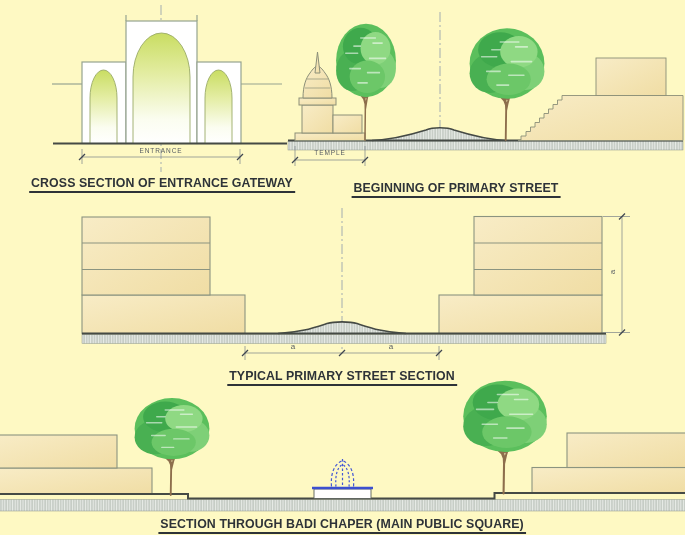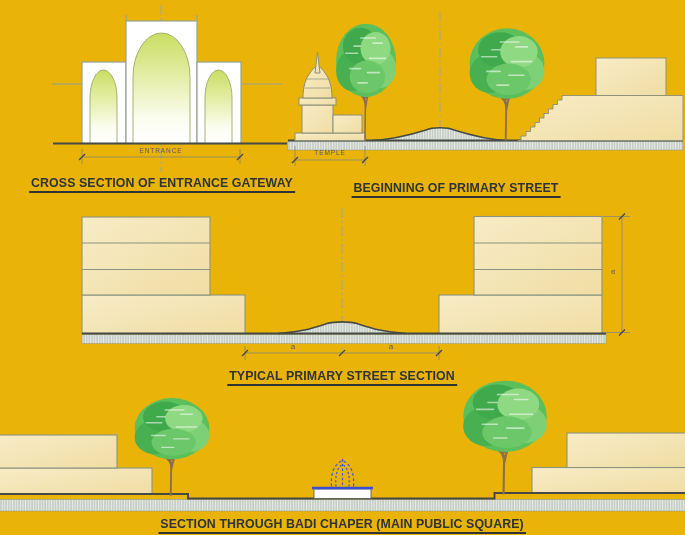--- a/index.html
+++ b/index.html
@@ -1,17 +1,17 @@
 <!DOCTYPE html>
 <html><head>
 <meta charset="utf-8">
 <style>
   html,body{margin:0;padding:0;background:#ffffff;}
   .canvas{
-    position:relative;width:685px;height:535px;background:#eab308;
+    position:relative;width:685px;height:535px;background:#fef9c3;
     font-family:"Liberation Sans",sans-serif;overflow:hidden;
   }
   .drawing-layer{position:absolute;left:0;top:0;}
   .title{
     position:absolute;font-weight:700;font-size:13px;color:#2e3338;
     white-space:nowrap;line-height:1;letter-spacing:0.1px;
     transform:translateX(-50%) scaleX(0.95);
     border-bottom:2px solid #2e3338;padding:0 2px 2px 2px;
   }
   .dimlabel{

